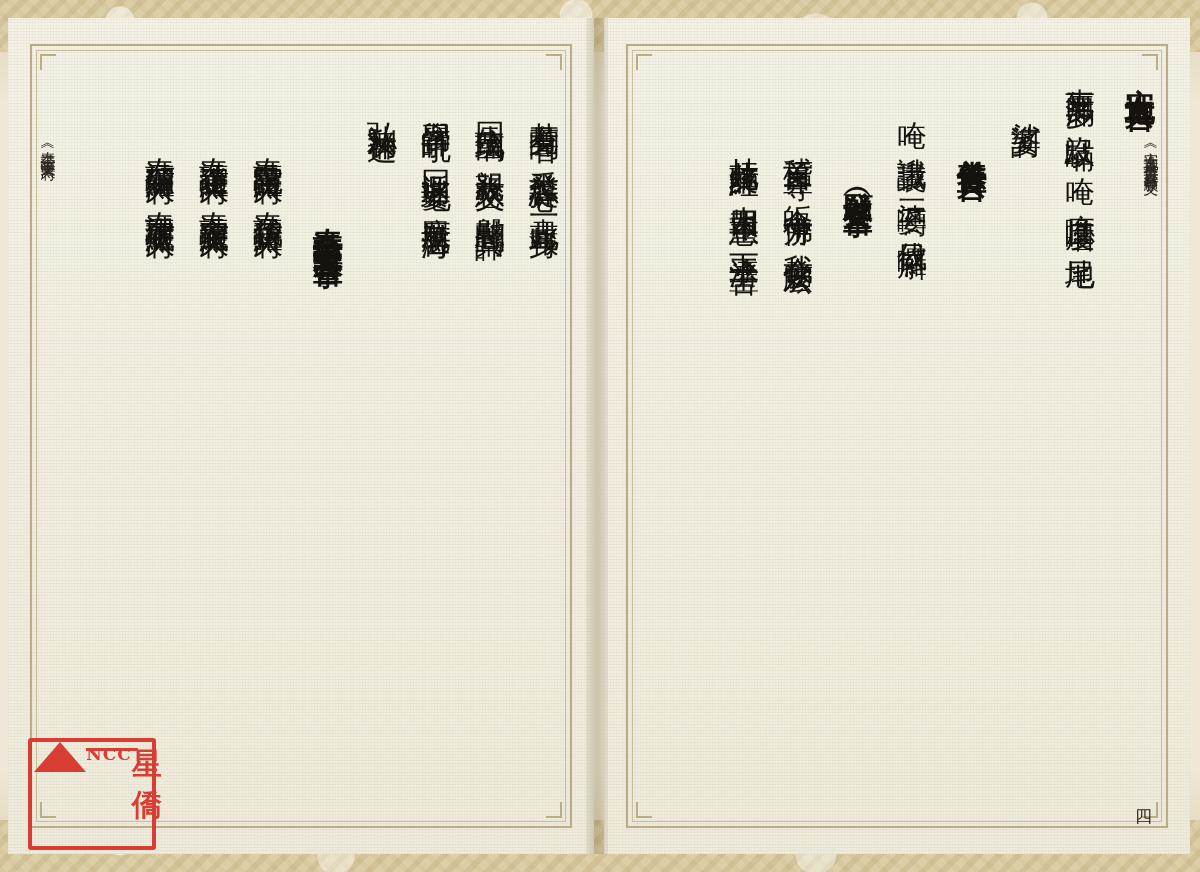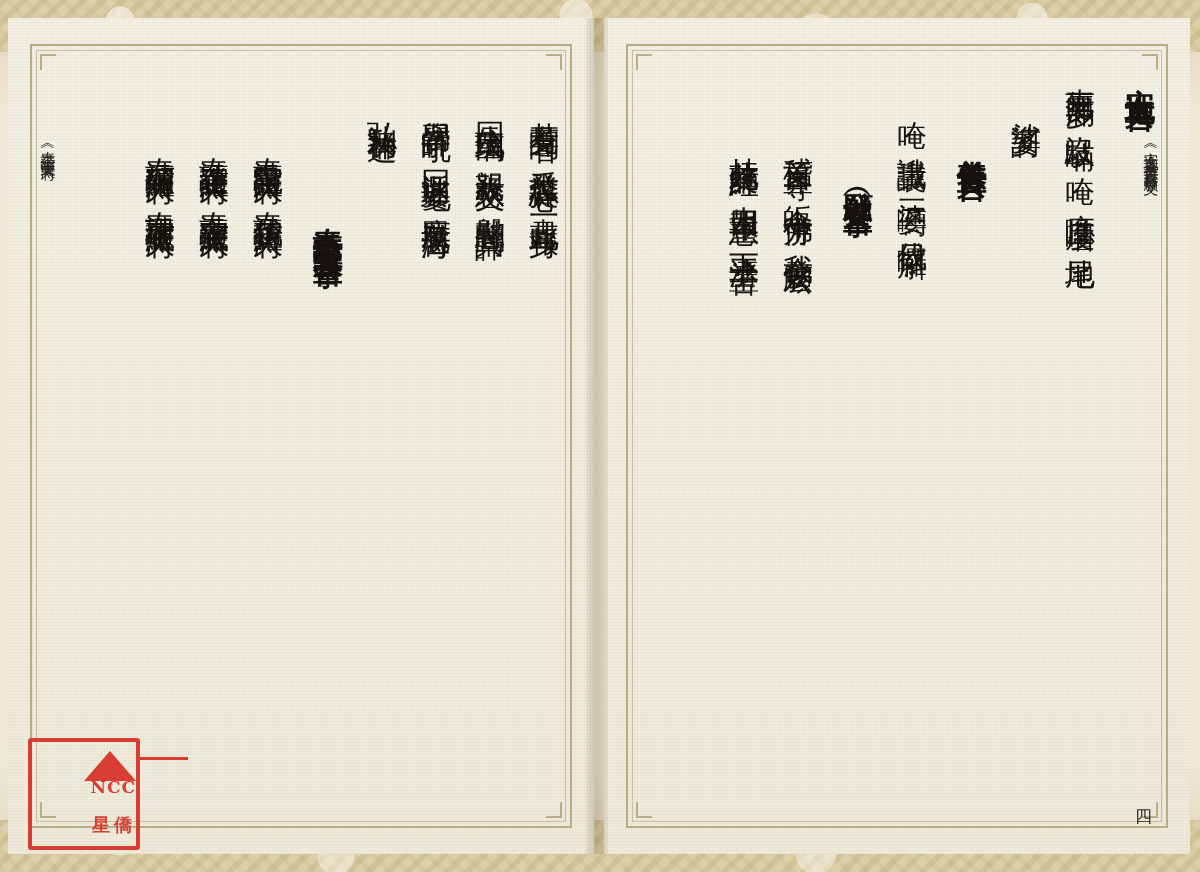--- a/index.html
+++ b/index.html
@@ -113,29 +113,29 @@
     position:absolute;bottom:58px;right:34px;
     writing-mode:vertical-rl;text-orientation:upright;
     font-size:17px;color:#2a2520;
   }
 
   
   .stamp{
     position:absolute;left:28px;bottom:22px;width:104px;height:104px;
     border:4px solid #d7352a;border-radius:3px;
     color:#d7352a;
-    display:flex;flex-direction:column;align-items:flex-end;justify-content:center;
-    font-weight:bold;opacity:.95;
+    display:flex;flex-direction:row;align-items:flex-start;justify-content:center;
+    font-weight:bold;opacity:.95;padding-left:16px;
   }
   .stamp .tri{
     width:0;height:0;border-left:26px solid transparent;border-right:26px solid transparent;
     border-bottom:30px solid #d7352a;margin-bottom:-6px;position:relative;
   }
   .stamp .ncc{font-size:17px;letter-spacing:1px;margin-top:2px;}
-  .stamp .cn{font-size:18px;margin-top:16px;letter-spacing:4px;}
+  .stamp .cn{font-size:30px;margin-top:2px;letter-spacing:4px;}
   .stamp .tick{position:absolute;top:6px;left:26px;width:52px;height:10px;border-top:3px solid #d7352a;}
 </style>
 </head>
 <body>
 
 <div id="page">
 
   <div class="brocade top"></div>
   <div class="brocade top2"></div>
   <div class="brocade bottom"></div>

